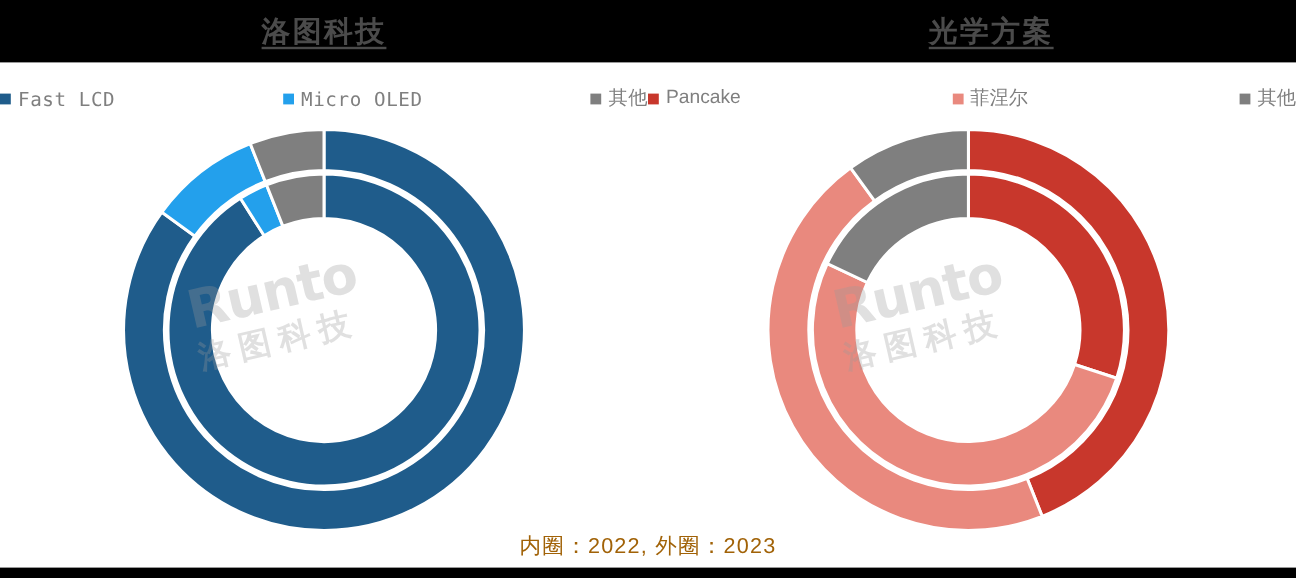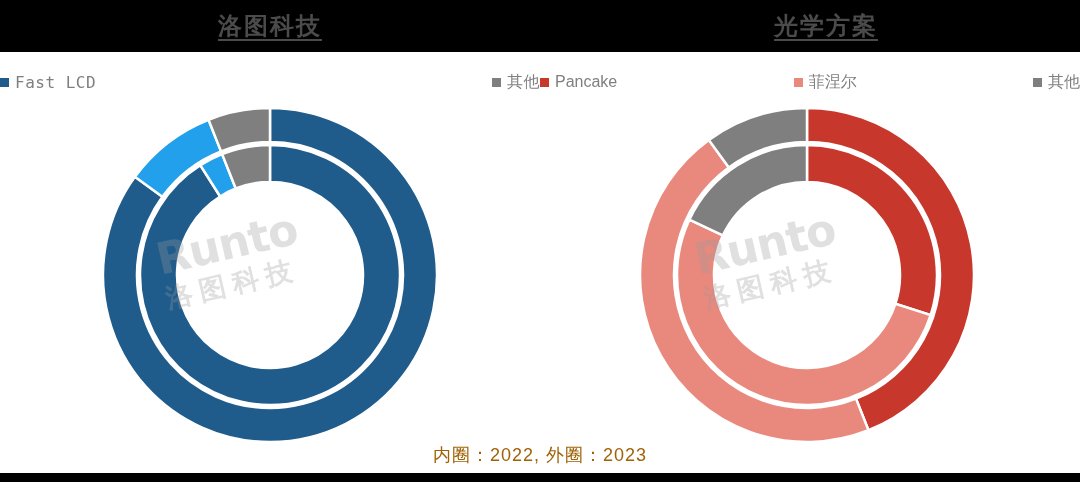--- a/index.html
+++ b/index.html
@@ -87,20 +87,24 @@
 
 <div class="title" id="title-left">洛图科技</div>
 <div class="title" id="title-right">光学方案</div>
 
 <div class="legend" id="legend-left">
   <div class="legend-item">
     <span class="legend-swatch" style="background:#1F5C8B"></span>
     <span class="legend-label">Fast LCD</span>
   </div>
   <div class="legend-item">
+    <span class="legend-swatch" style="background:#23A0EC"></span>
+    <span class="legend-label">Micro OLED</span>
+  </div>
+  <div class="legend-item">
     <span class="legend-swatch" style="background:#7F7F7F"></span>
     <span class="legend-label">其他</span>
   </div>
 </div>
 
 <div class="legend" id="legend-right">
   <div class="legend-item">
     <span class="legend-swatch" style="background:#C8372C"></span>
     <span class="legend-label">Pancake</span>
   </div>

